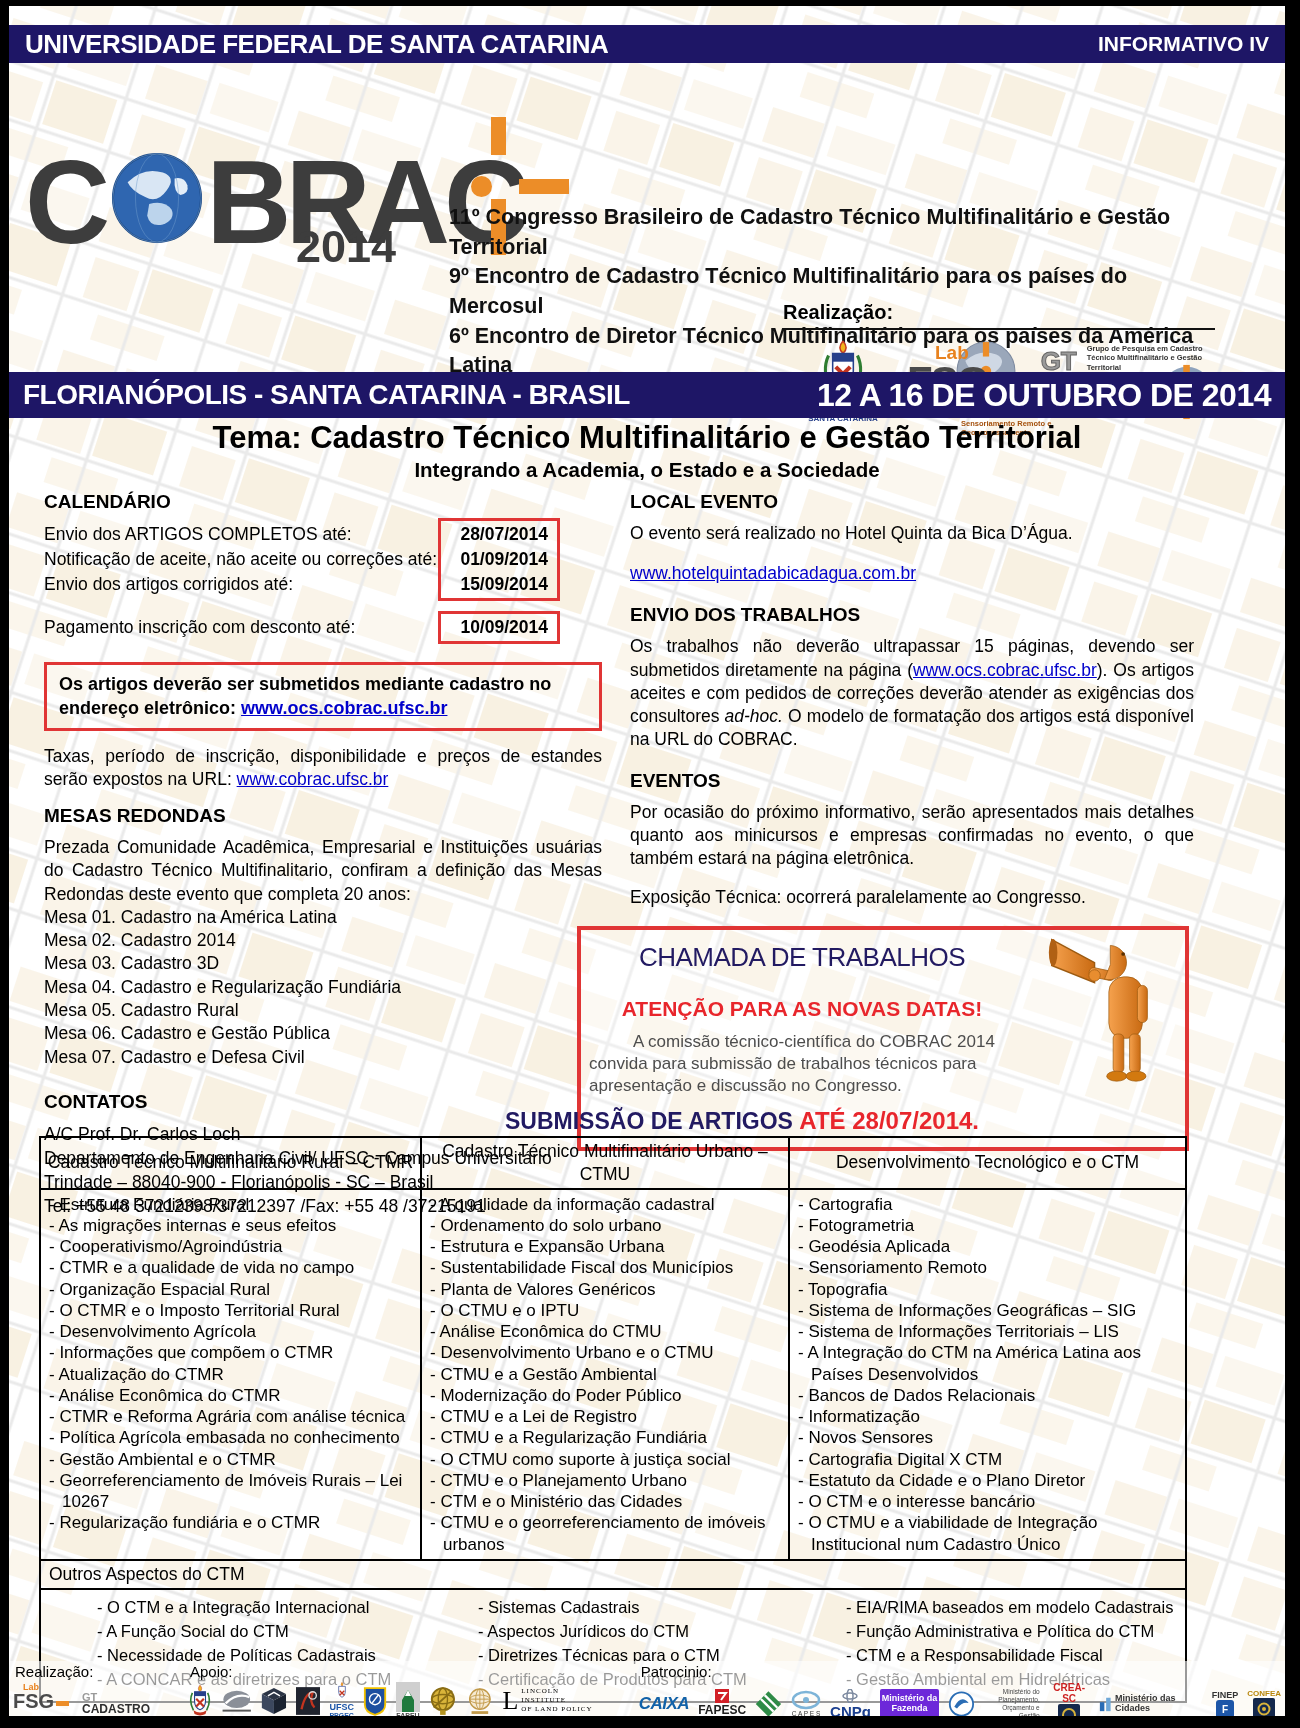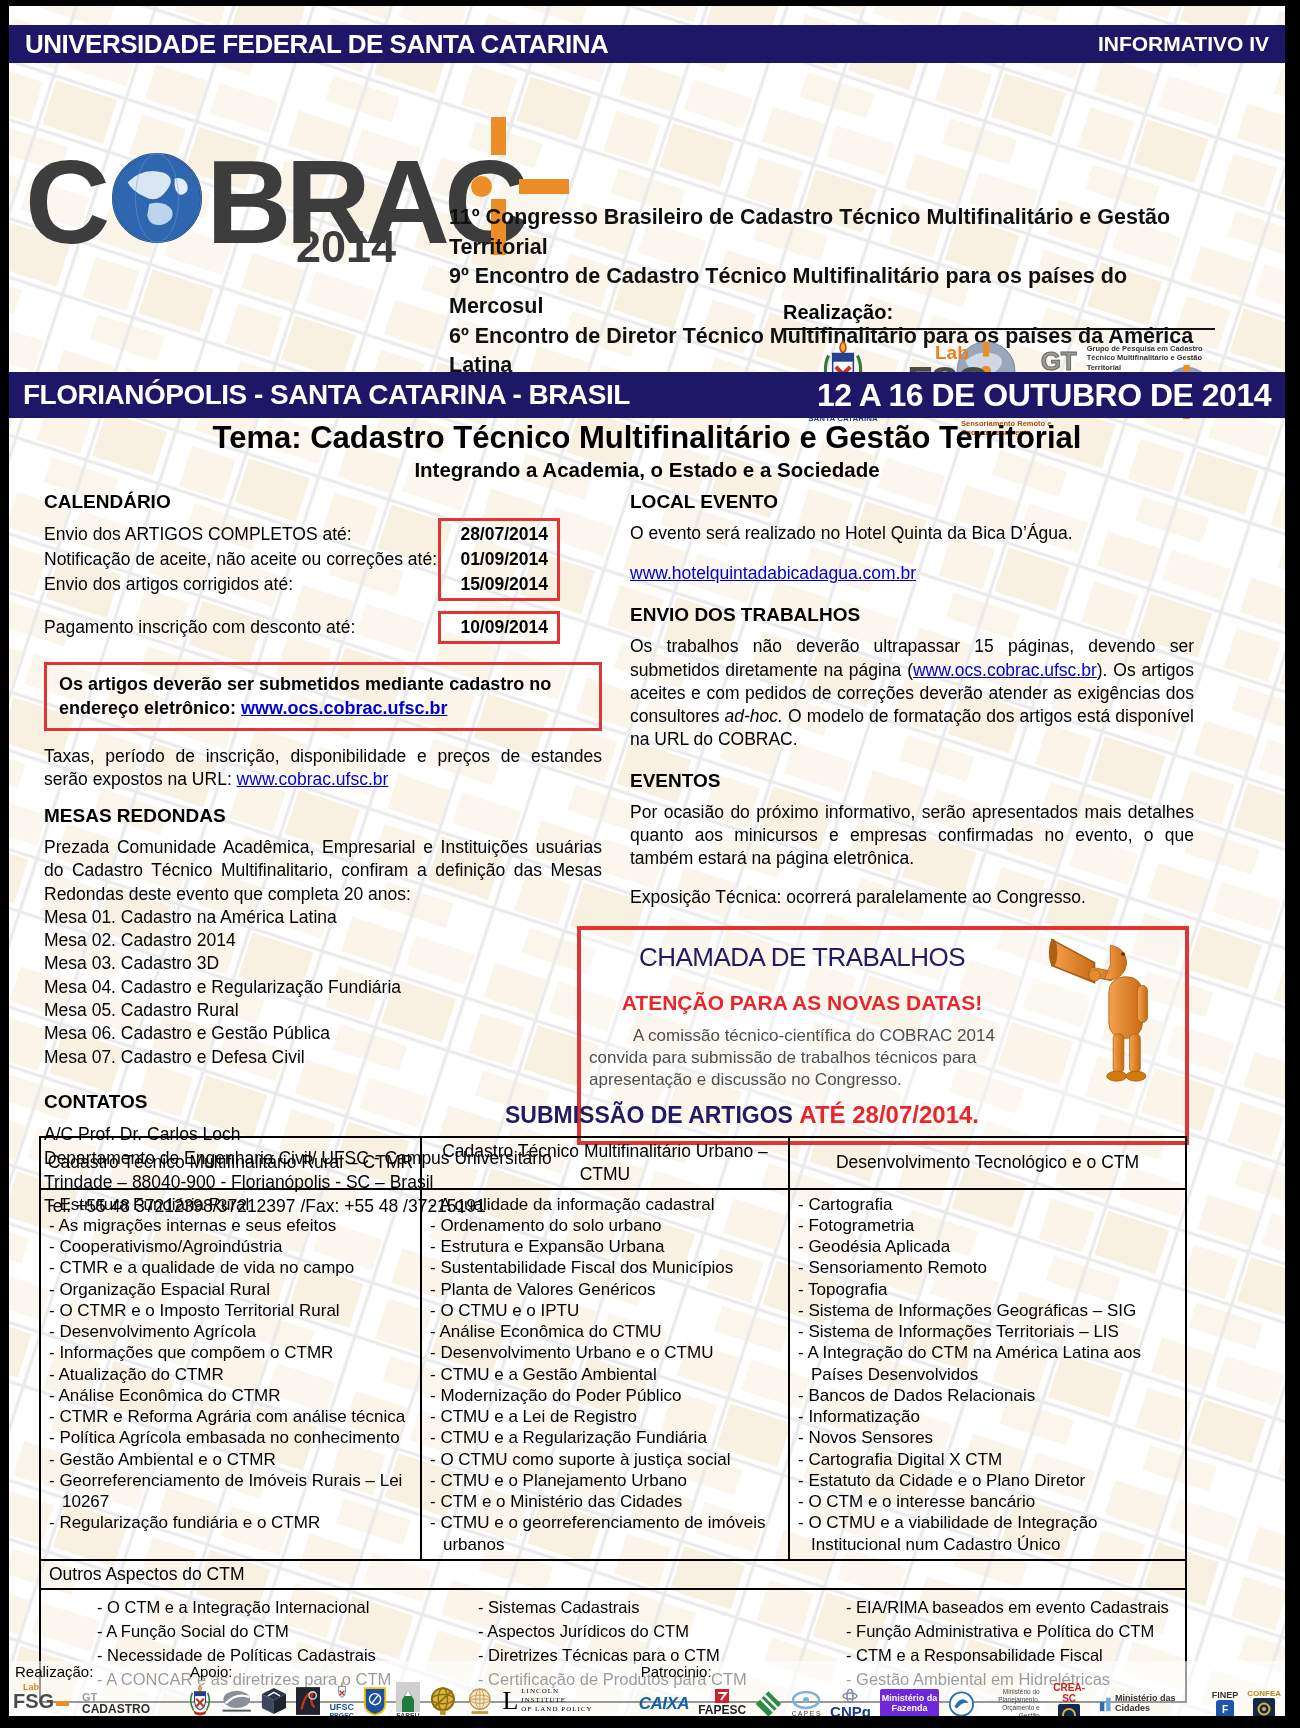--- a/index.html
+++ b/index.html
@@ -68,21 +68,21 @@
   .cal-date{width:106px;text-align:right;font-weight:bold;padding-right:8px;}
   .cal-frame{position:absolute;right:42px;top:-4px;bottom:-4px;width:116px;border:3px solid #e03535;} .gap18{height:18px;}
   .rednote{border:3px solid #e03535;padding:7px 12px;font-weight:bold;font-size:18px;
            line-height:1.35;margin:4px 0 14px;}
   .mesa-list{list-style:none;margin:0;padding:0;line-height:1.33;}
   .contact-list{list-style:none;margin:0;padding:0;line-height:1.38;}
   
   .chamada{position:relative;margin:16px 0 0 -53px;width:612px;box-sizing:border-box;
            border:4px solid #e03535;padding:12px 178px 12px 16px;background:rgba(255,255,255,.25);}
   .chamada .t1{color:#221a62;font-size:26px;font-weight:normal;text-align:center;letter-spacing:-.5px;}
-  .chamada .t2{color:#e8262c;font-size:21px;font-weight:bold;text-align:center;margin-top:18px;}
+  .chamada .t2{color:#e8262c;font-size:21px;font-weight:bold;text-align:center;margin-top:24px;}
   .chamada .body{color:#4d4d4d;font-size:17px;line-height:1.3;margin:10px 0 10px -8px;text-indent:44px;}
   .chamada .sub{white-space:nowrap;text-align:center;margin-left:-120px;}
   .chamada .sub .s1{color:#221a62;font-size:23px;font-weight:bold;}
   .chamada .sub .s2{color:#e8262c;font-size:24px;font-weight:bold;}
   .megaman{position:absolute;right:4px;top:4px;}
   
   .ttable{position:absolute;top:1130px;left:30px;width:1148px;box-sizing:border-box;border:2px solid #000;}
   .trow{display:grid;grid-template-columns:381px 368px 1fr;}
   .thead .cell{font-size:17.5px;text-align:center;padding:2px 6px;line-height:1.3;min-height:46px;
                box-sizing:border-box;display:flex;align-items:center;justify-content:center;}
@@ -424,21 +424,21 @@
       <div class="ocell">
         <ul class="dashlist small">
             <li>Sistemas Cadastrais</li>
             <li>Aspectos Jurídicos do CTM</li>
             <li>Diretrizes Técnicas para o CTM</li>
             <li>Certificação de Produtos para CTM</li>
           </ul>
       </div>
       <div class="ocell">
         <ul class="dashlist small">
-            <li>EIA/RIMA baseados em evento Cadastrais</li>
+            <li>EIA/RIMA baseados em modelo Cadastrais</li>
             <li>Função Administrativa e Política do CTM</li>
             <li>CTM e a Responsabilidade Fiscal</li>
             <li>Gestão Ambiental em Hidrelétricas</li>
           </ul>
       </div>
     </div>
   </div>
 
   <div class="footer">
     <div class="fgroup">

